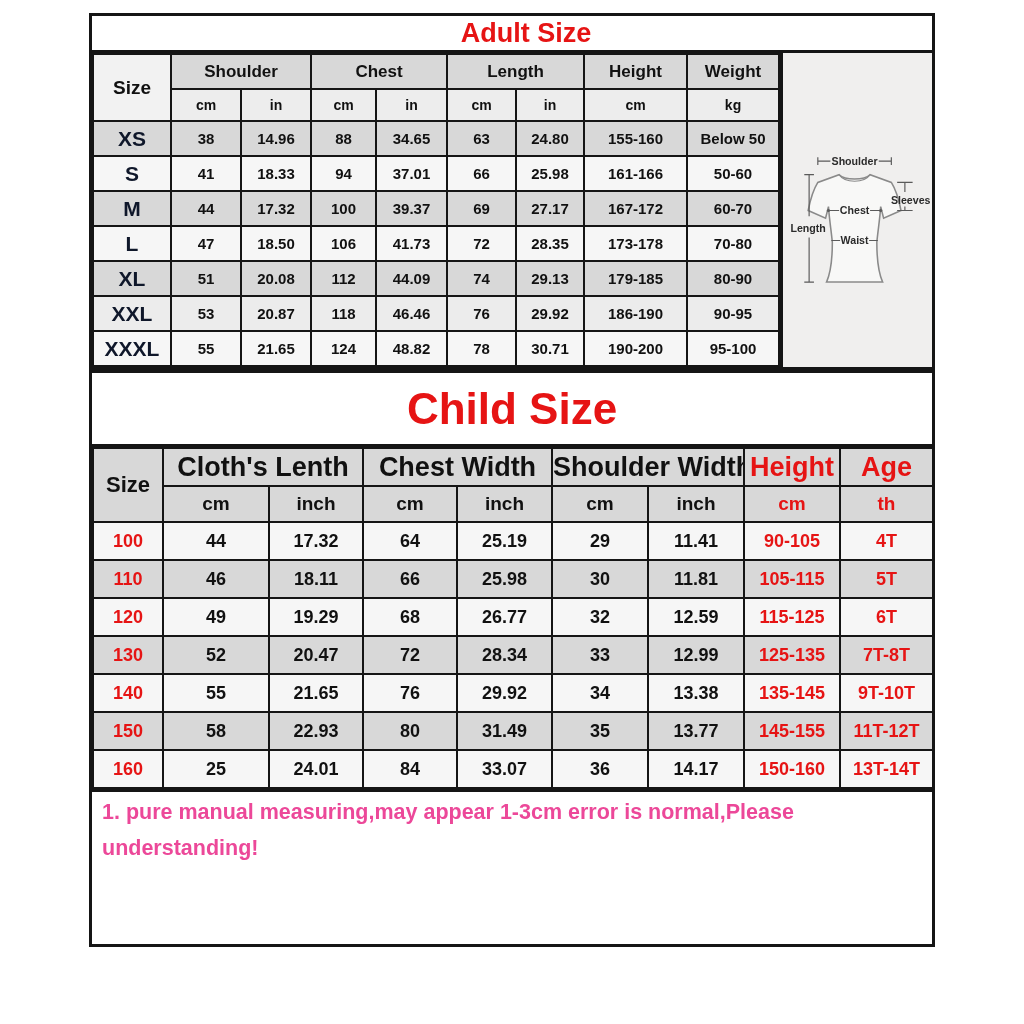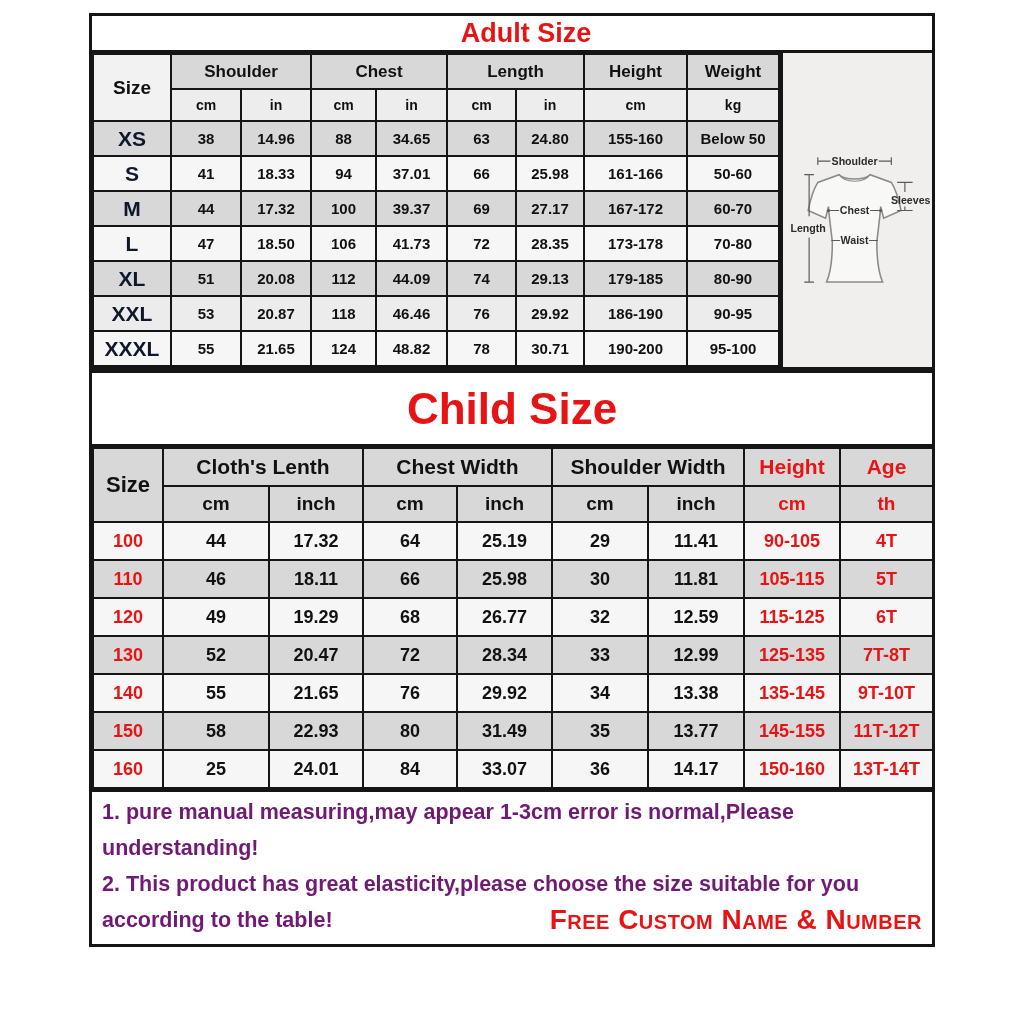--- a/index.html
+++ b/index.html
@@ -39,30 +39,30 @@
   .warm-box{border:3px solid #151515;margin-top:6px;margin-bottom:3px;
             height:29px;line-height:29px;background:#fff;
             padding-left:5px;font-size:17.5px;font-weight:bold;color:#e61414;}
 
   
   .child-box{border:3px solid #151515;background:#fff;}
   .child-title{height:71px;line-height:71px;text-align:center;
                font-size:44px;font-weight:bold;color:#e61414;
                border-bottom:3px solid #151515;}
   .child-table{width:840px;}
-  .child-table thead tr.grp th{height:36px;font-size:21px;background:#d8d8d8;}
+  .child-table thead tr.grp th{height:36px;font-size:27px;background:#d8d8d8;}
   .child-table thead tr.grp th.size-th{font-size:22px;}
   .child-table thead tr.unit th{height:34px;font-size:19px;background:#d8d8d8;}
   .child-table tbody td{height:36px;font-size:18px;}
   .child-table .red{color:#e61414;}
 
   
   .notes{border-top:3px solid #151515;position:relative;height:150px;
          padding:2px 10px 0 10px;background:#fff;}
-  .notes p{margin:0;font-size:21.5px;font-weight:bold;line-height:36px;color:#701a75;}
+  .notes p{margin:0;font-size:21.5px;font-weight:bold;line-height:36px;color:#ec4899;}
   .promo{position:absolute;right:10px;bottom:8px;color:#e61414;
          font-weight:bold;font-size:28px;font-variant:small-caps;letter-spacing:0.5px;}
 </style>
 </head>
 <body>
 
 <div class="sheet">
 
   <section class="adult-box">
     <div class="adult-title">Adult Size</div>
@@ -321,18 +321,16 @@
             <td>36</td>
             <td>14.17</td>
             <td class="red">150-160</td>
             <td class="red">13T-14T</td>
           </tr>
         </tbody>
     </table>
 
     <div class="notes">
       <p>1. pure manual measuring,may appear 1-3cm error is normal,Please understanding!</p>
-      <p>2. This product has great elasticity,please choose the size suitable for you according to the table!</p>
-      <div class="promo">Free Custom Name &amp; Number</div>
     </div>
   </section>
 
 </div>
 
 </body></html>

